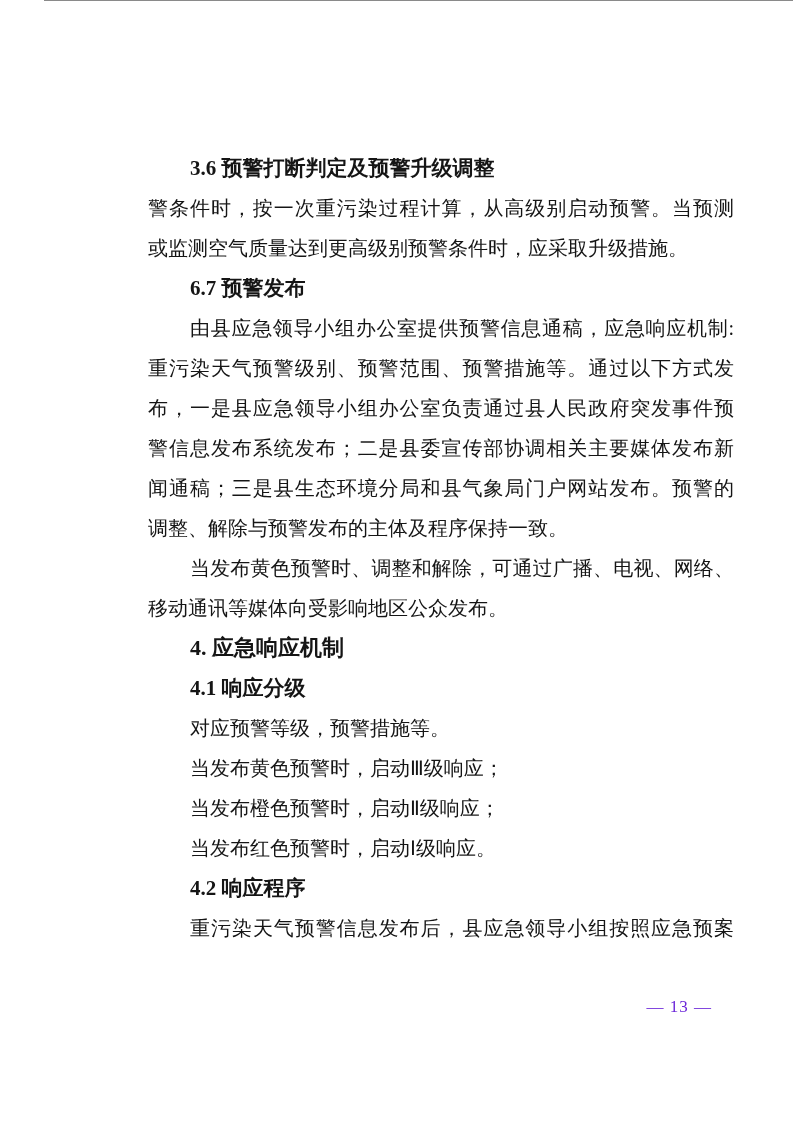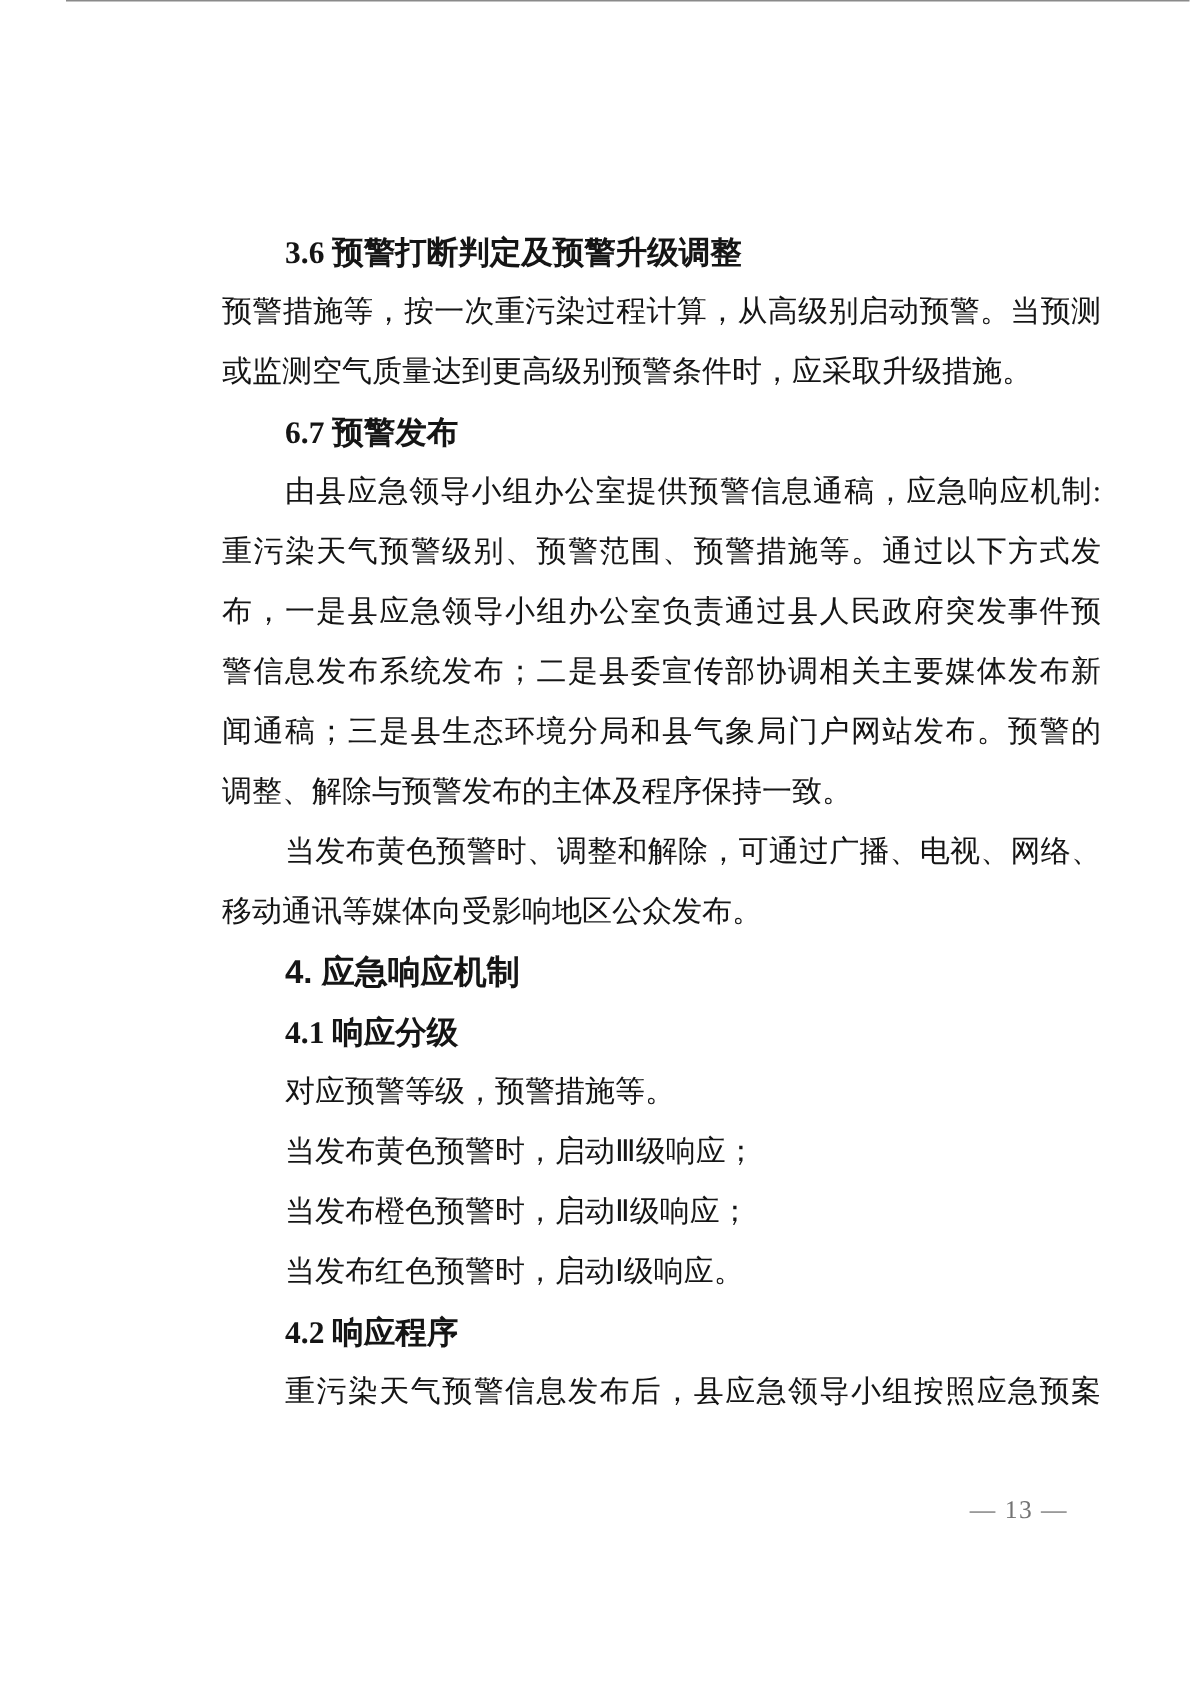--- a/index.html
+++ b/index.html
@@ -45,45 +45,45 @@
     text-align-last: justify;
     text-justify: inter-ideograph;
   }
   .line.h2 {
     font-weight: 700;
     font-size: 21px;
   }
   .line.h1 {
     font-weight: 700;
     font-size: 22px;
-    font-family: Liberation Sans, sans-serif;
+    font-family: Liberation Serif, serif;
   }
   .line.body {
     font-weight: 400;
   }
   #footer {
     position: absolute;
     top: 995px;
     right: 125px;
     height: 24px;
     line-height: 24px;
     font-size: 17px;
     font-family: "Liberation Serif", serif;
-    color: #737373;
+    color: #6d28d9;
     letter-spacing: 1px;
   }
 </style>
 </head>
 <body>
 
 <div id="page">
   <div id="top-edge"></div>
   <div id="doc-lines">
       <div class="line h2 indent">3.6 预警打断判定及预警升级调整</div>
-      <div class="line body justify">预警措施等，按一次重污染过程计算，从高级别启动预警。当预测</div>
+      <div class="line body justify">警条件时，按一次重污染过程计算，从高级别启动预警。当预测</div>
       <div class="line body">或监测空气质量达到更高级别预警条件时，应采取升级措施。</div>
       <div class="line h2 indent">6.7 预警发布</div>
       <div class="line body indent justify">由县应急领导小组办公室提供预警信息通稿，应急响应机制:</div>
       <div class="line body justify">重污染天气预警级别、预警范围、预警措施等。通过以下方式发</div>
       <div class="line body justify">布，一是县应急领导小组办公室负责通过县人民政府突发事件预</div>
       <div class="line body justify">警信息发布系统发布；二是县委宣传部协调相关主要媒体发布新</div>
       <div class="line body justify">闻通稿；三是县生态环境分局和县气象局门户网站发布。预警的</div>
       <div class="line body">调整、解除与预警发布的主体及程序保持一致。</div>
       <div class="line body indent justify">当发布黄色预警时、调整和解除，可通过广播、电视、网络、</div>
       <div class="line body">移动通讯等媒体向受影响地区公众发布。</div>

